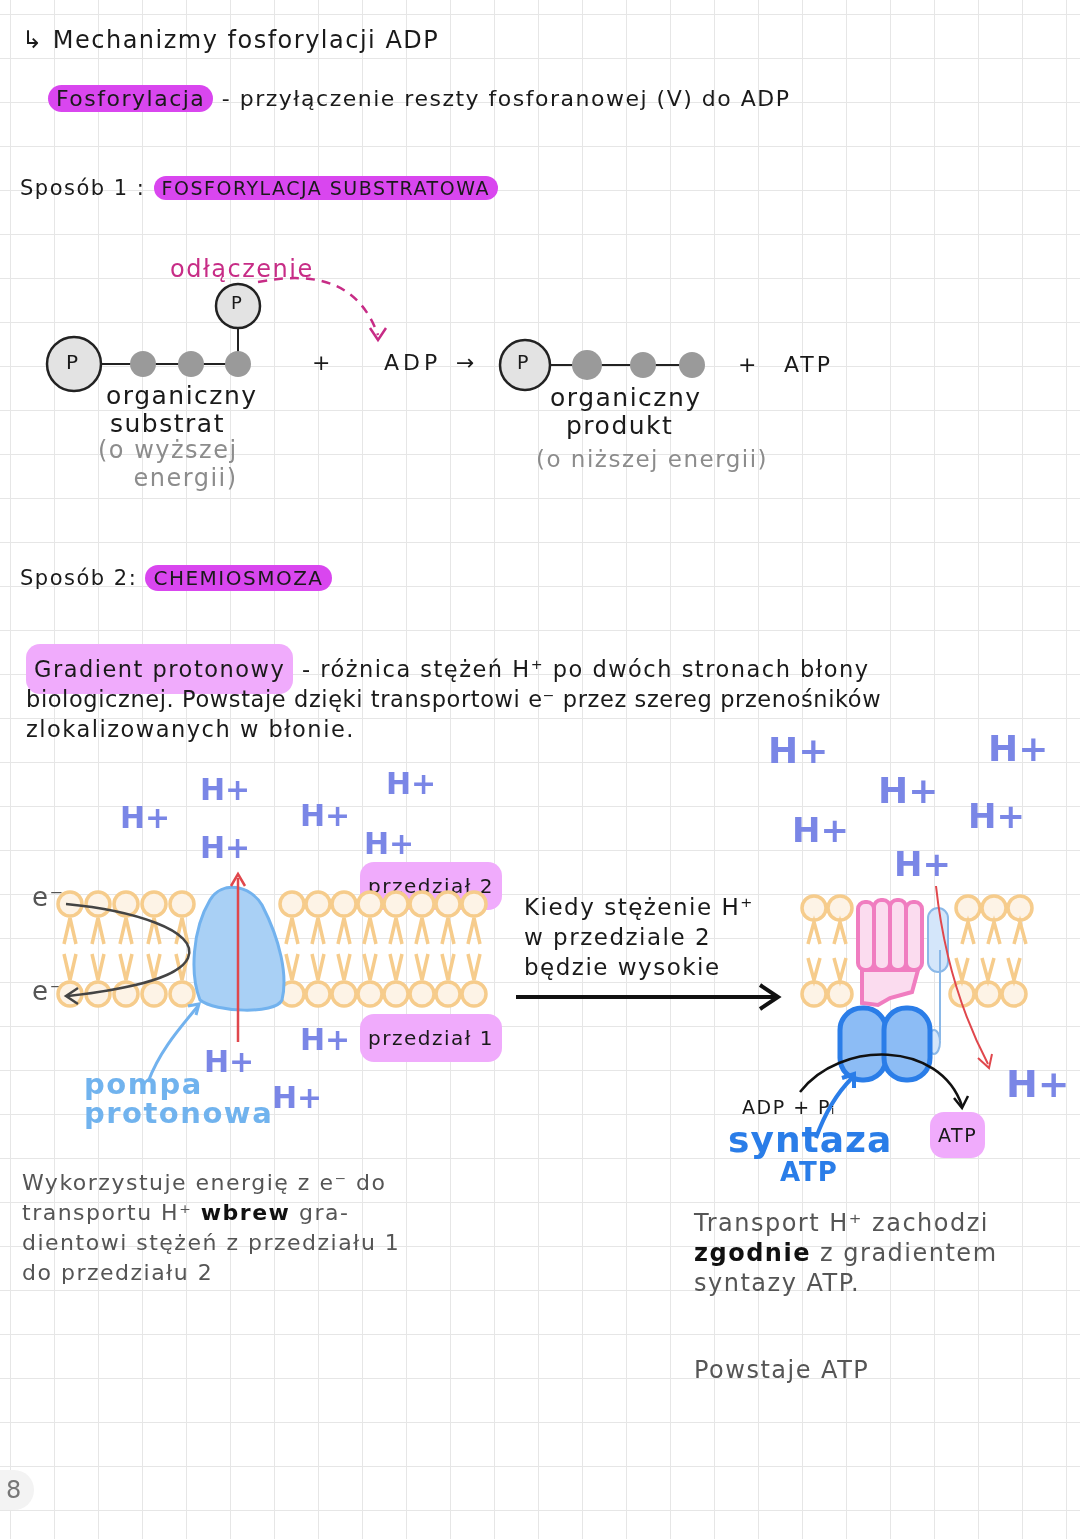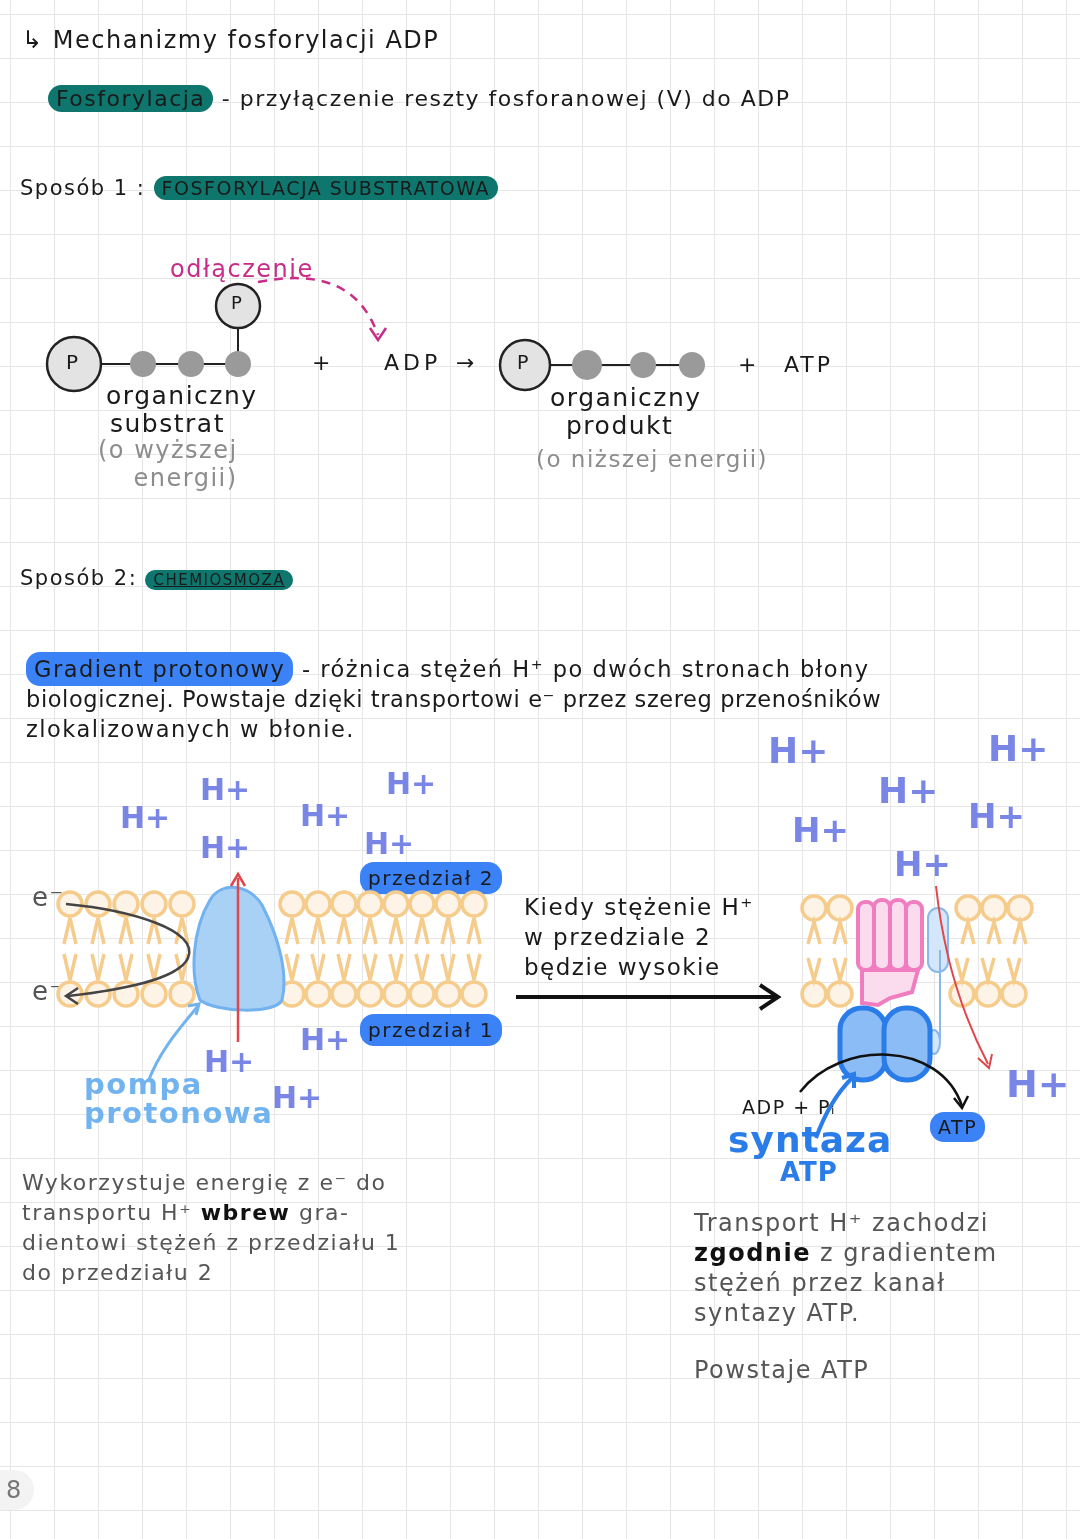--- a/index.html
+++ b/index.html
@@ -9,22 +9,22 @@
     background-image:
       linear-gradient(to right, #e6e6e6 1px, transparent 1px),
       linear-gradient(to bottom, #e6e6e6 1px, transparent 1px);
     background-size:44px 44px;
     background-position:10px 14px;
     font-family:"DejaVu Sans", sans-serif;
     color:#1a1a1a;
   }
   .abs { position:absolute; white-space:nowrap; }
   .hand { font-family:"DejaVu Sans", sans-serif; letter-spacing:1.5px; }
-  .hl-pink { background:#0f766e; border-radius:14px; padding:1px 8px; }
-  .hl-beige { background:#3b82f6; border-radius:14px; padding:4px 8px; }
+  .hl-pink { background:#d946ef; border-radius:14px; padding:1px 8px; }
+  .hl-beige { background:#f0abfc; border-radius:14px; padding:12px 8px; }
   .grey { color:#8c8c8c; }
   .dgrey { color:#555; }
   .blue-h { color:#7a86e6; font-size:30px; font-weight:600; }
   .magenta { color:#c72c86;margin-top:15px; }
   .lightblue { color:#71b3ee; }
   .strongblue { color:#2a7de8; }
   svg { position:absolute; overflow:visible; }
 </style>
 </head>
 <body>
@@ -85,21 +85,21 @@
 </div>
 
 <div class="abs hand" style="left:550px;top:384px;font-size:25px;line-height:28px;">
   <div>organiczny</div>
   <div style="padding-left:16px;">produkt</div>
 </div>
 <div class="abs hand grey" style="left:536px;top:446px;font-size:23px;">(o niższej energii)</div>
 
 <div class="abs hand" style="left:20px;top:566px;font-size:21px;">
   <span>Sposób 2:</span>
-  <span class="hl-pink" style="font-size:15px;text-decoration:underline;">CHEMIOSMOZA</span>
+  <span class="hl-pink" style="font-size:20px;">CHEMIOSMOZA</span>
 </div>
 
 <div class="abs hand" style="left:26px;top:654px;font-size:22.5px;line-height:30px;">
   <div><span class="hl-beige">Gradient protonowy</span> <span>- różnica stężeń H⁺ po dwóch stronach błony</span></div>
   <div style="letter-spacing:0.6px;">biologicznej. Powstaje dzięki transportowi e⁻ przez szereg przenośników</div>
   <div>zlokalizowanych w błonie.</div>
 </div>
 
 <div class="abs blue-h" style="left:120px;top:800px;">H+</div>
 <div class="abs blue-h" style="left:200px;top:772px;">H+</div>
@@ -247,20 +247,19 @@
 <div class="abs hand hl-beige" style="left:930px;top:1112px;font-size:19px;">ATP</div>
 
 <div class="abs hand strongblue" style="left:728px;top:1124px;font-size:36px;line-height:32px;font-weight:700;letter-spacing:1px;">
   <div>syntaza</div>
   <div style="font-size:26px;padding-left:52px;">ATP</div>
 </div>
 
 <div class="abs hand dgrey" style="left:694px;top:1208px;font-size:24px;line-height:30px;">
   <div>Transport H⁺ zachodzi</div>
   <div><b style="color:#111;font-weight:600;">zgodnie</b> <span>z gradientem</span></div>
-  <div>stężeń przez kanał</div>
   <div>syntazy ATP.</div>
 </div>
 <div class="abs hand dgrey" style="left:694px;top:1356px;font-size:24px;">Powstaje ATP</div>
 
 <div class="abs" style="left:0;top:1470px;width:34px;height:40px;background:#f3f3f3;border-radius:0 20px 20px 0;">
   <span style="position:absolute;left:6px;top:6px;font-size:24px;color:#777;">8</span>
 </div>
 
 </body></html>

